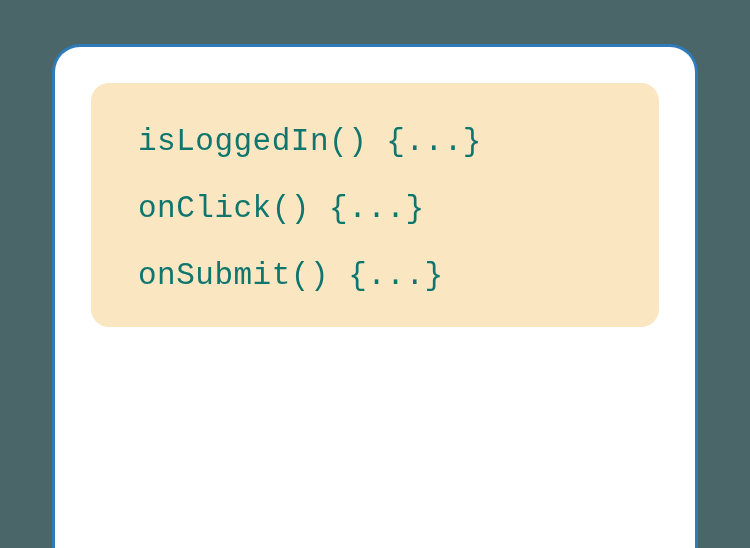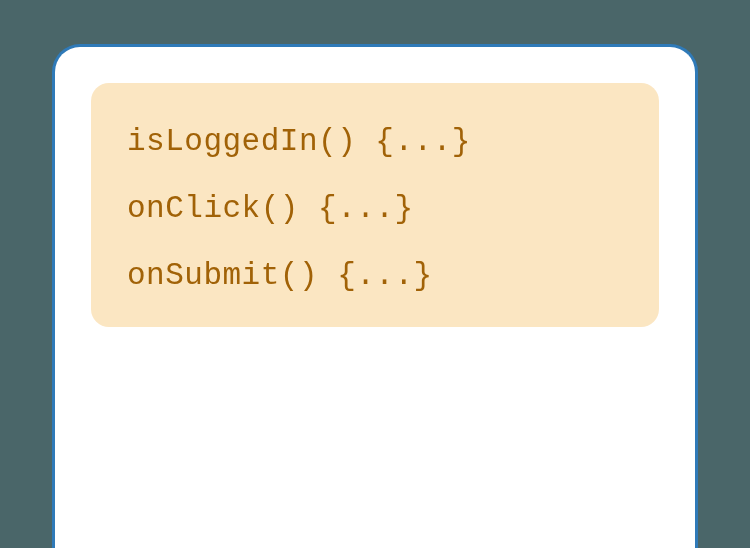--- a/index.html
+++ b/index.html
@@ -25,24 +25,25 @@
       padding: 36px;
     }
     .code-block {
       background: #fbe6c2;
       border-radius: 18px;
       padding: 40px 36px 32px;
     }
     .code-line {
       font-family: "SFMono-Regular", Consolas, "Liberation Mono", Menlo, monospace;
       font-size: 31px;
-      color: #a16207;
+      color: #0f766e;
       line-height: 1.2;
       letter-spacing: 0.5px;
       margin-bottom: 30px;
+      margin-left: 11px;
     }
     .code-line:last-child { margin-bottom: 0; font-family: Liberation Mono, monospace; }
   </style>
 </head>
 <body>
 
 <div class="card">
   <div class="code-block">
     <div class="code-line">isLoggedIn() {...}</div>
     <div class="code-line">onClick() {...}</div>

